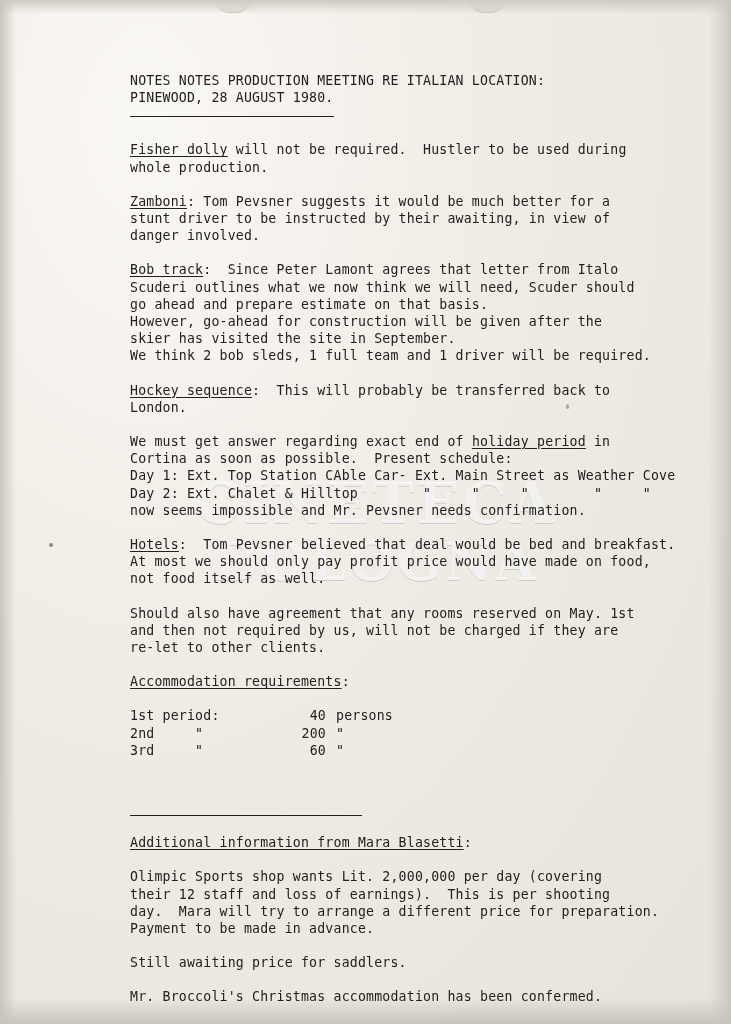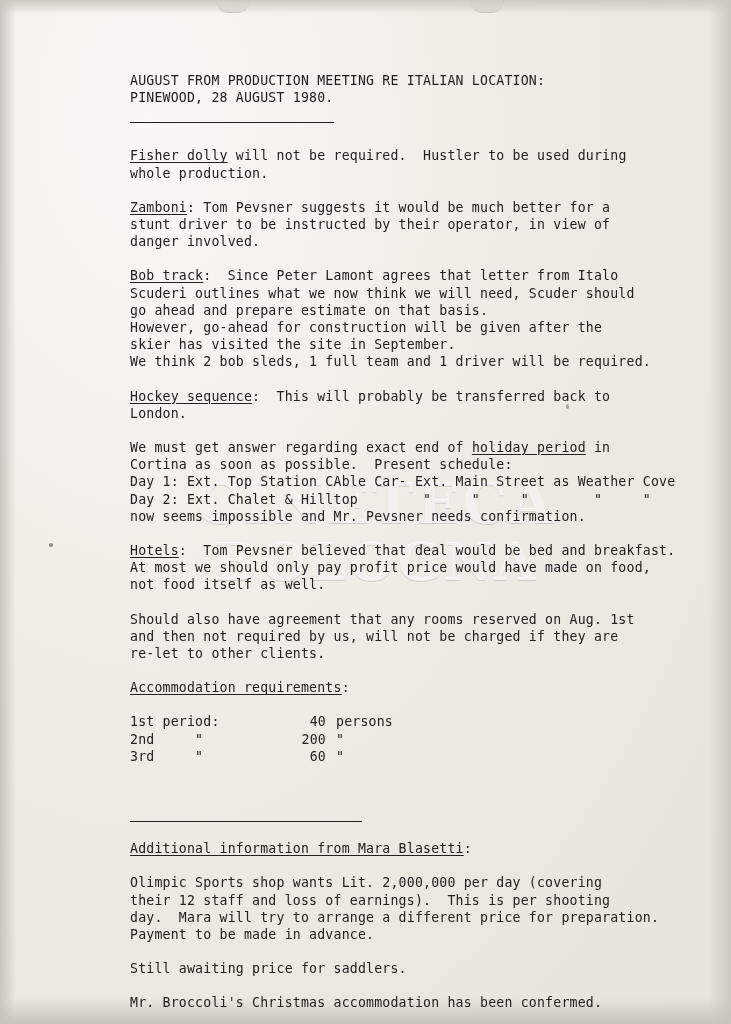--- a/index.html
+++ b/index.html
@@ -93,21 +93,21 @@
     color: #23211f;
     letter-spacing: 0.2px;
   }
   .title-block {
     margin-bottom: 24px;
   }
   .title-line {
     white-space: pre;
     border-bottom: 1.5px solid #23211f;
     display: inline-block;
-    padding-bottom: 16px;
+    padding-bottom: 10px;
   }
 
   p.para {
     margin: 0 0 17px 0;
     white-space: pre-wrap;
   }
   .u {
     text-decoration: underline;
     text-underline-offset: 2px;
   }
@@ -151,48 +151,48 @@
     <div class="wm1">CINETECA</div>
     <div class="wm2">BOLOGNA</div>
   </div>
 
   <div class="speck s1"></div>
   <div class="speck s2"></div>
 
   <div class="content">
 
     <div class="title-block">
-      <span class="line">AUGUST FROM PRODUCTION MEETING RE ITALIAN LOCATION:</span>
+      <span class="line">NOTES NOTES PRODUCTION MEETING RE ITALIAN LOCATION:</span>
       <span class="title-line">PINEWOOD, 28 AUGUST 1980.</span>
     </div>
 
     <p class="para"><span class="u">Fisher dolly</span><span> will not be required.  Hustler to be used during
 whole production.</span></p>
 
     <p class="para"><span class="u">Zamboni</span><span>: Tom Pevsner suggests it would be much better for a
-stunt driver to be instructed by their operator, in view of
+stunt driver to be instructed by their awaiting, in view of
 danger involved.</span></p>
 
     <p class="para"><span class="u">Bob track</span><span>:  Since Peter Lamont agrees that letter from Italo
 Scuderi outlines what we now think we will need, Scuder should
 go ahead and prepare estimate on that basis.
 However, go-ahead for construction will be given after the
 skier has visited the site in September.
 We think 2 bob sleds, 1 full team and 1 driver will be required.</span></p>
 
     <p class="para"><span class="u">Hockey sequence</span><span>:  This will probably be transferred back to
 London.</span></p>
 
     <p class="para"><span>We must get answer regarding exact end of </span><span class="u">holiday period</span><span> in</span><span class="line">Cortina as soon as possible.  Present schedule:</span><span class="line">Day 1: Ext. Top Station CAble Car- Ext. Main Street as Weather Cove</span><span class="line">Day 2: Ext. Chalet &amp; Hilltop        "     "     "        "     "</span><span class="line">now seems impossible and Mr. Pevsner needs confirmation.</span></p>
 
     <p class="para"><span class="u">Hotels</span><span>:  Tom Pevsner believed that deal would be bed and breakfast.
 At most we should only pay profit price would have made on food,
 not food itself as well.</span></p>
 
-    <p class="para">Should also have agreement that any rooms reserved on Aug. 1st
+    <p class="para">Should also have agreement that any rooms reserved on May. 1st
 and then not required by us, will not be charged if they are
 re-let to other clients.</p>
 
     <p class="para"><span class="u">Accommodation requirements</span><span>:</span></p>
 
     <table class="acc-table">
       <tbody>
         <tr>
           <td class="acc-c1">1st period:</td>
           <td class="acc-c2">40</td>

